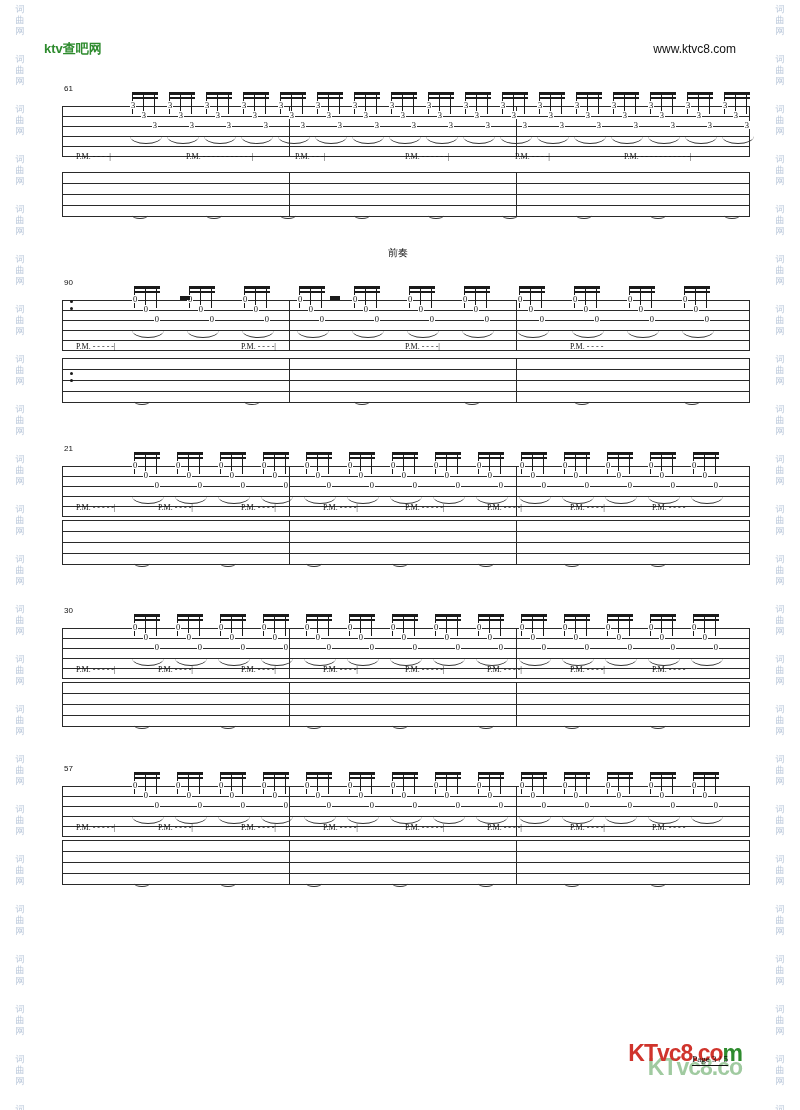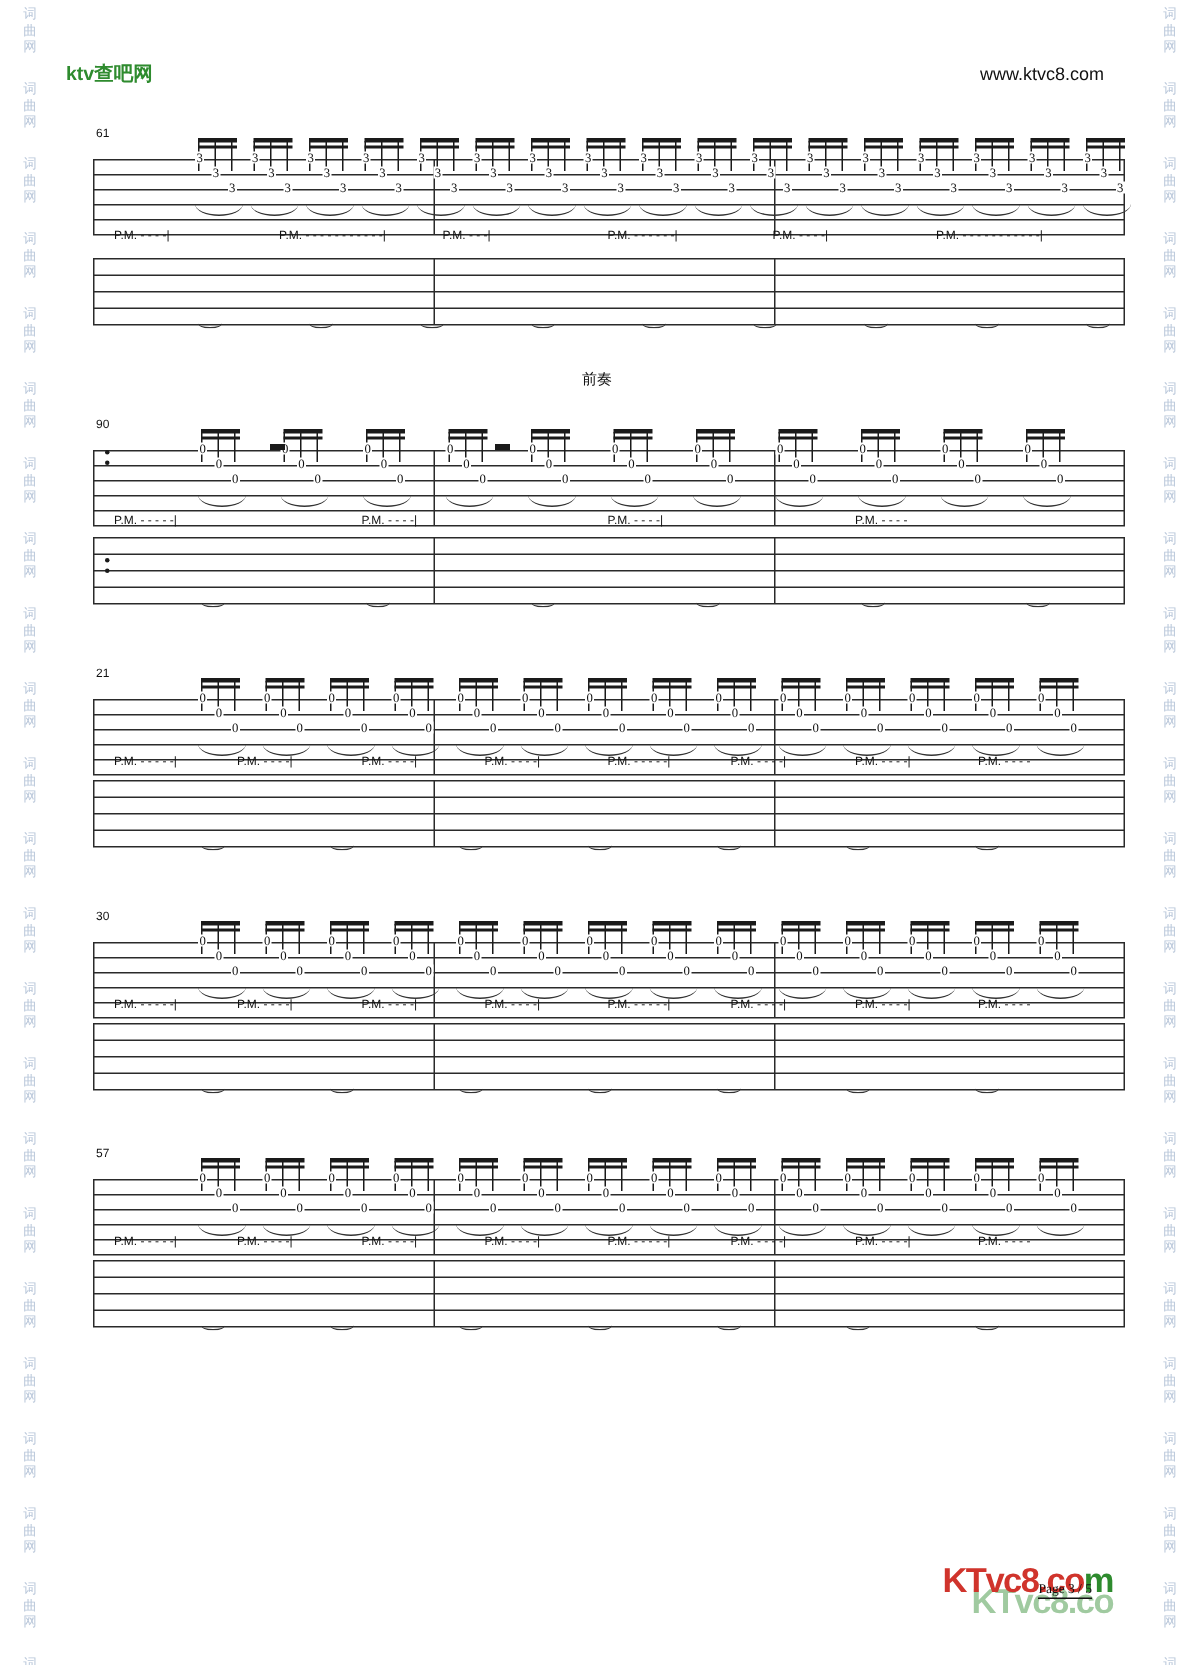--- a/index.html
+++ b/index.html
@@ -46,21 +46,21 @@
     font-size:8px;color:#111;
   }
   .stem{position:absolute;width:1px;background:#1a1a1a;}
   .beam{position:absolute;height:3px;background:#1a1a1a;}
   .beam.thin{height:2px;}
   .note-num{
     position:absolute;font-family:"Liberation Serif",serif;
     font-size:8.5px;color:#111;background:#fff;padding:0 1px;line-height:8px;
   }
   .pm{
-    position:absolute;font-family:Liberation Sans, sans-serif;
+    position:absolute;font-family:Liberation Serif, serif;
     font-size:8px;color:#111;white-space:nowrap;
   }
   .slur{
     position:absolute;border-bottom:1px solid #333;
     border-radius:50%/0 0 100% 100%;height:7px;
   }
   .tie{
     position:absolute;height:6px;width:16px;
     border-bottom:1px solid #333;border-radius:50%;
   }

